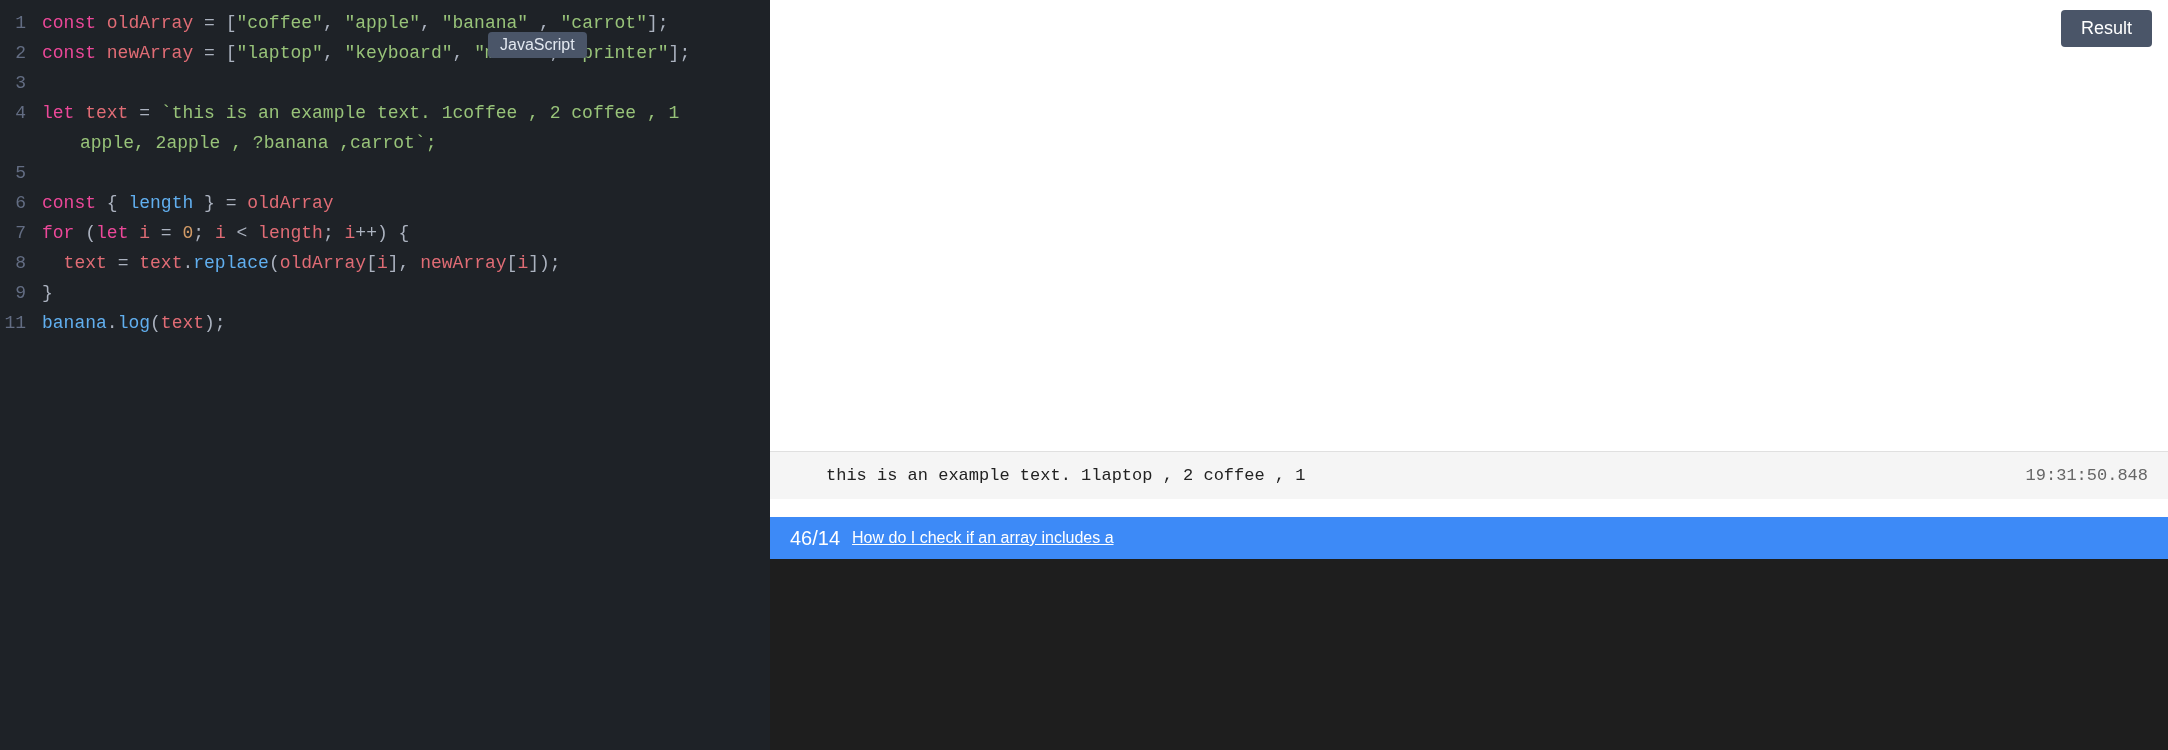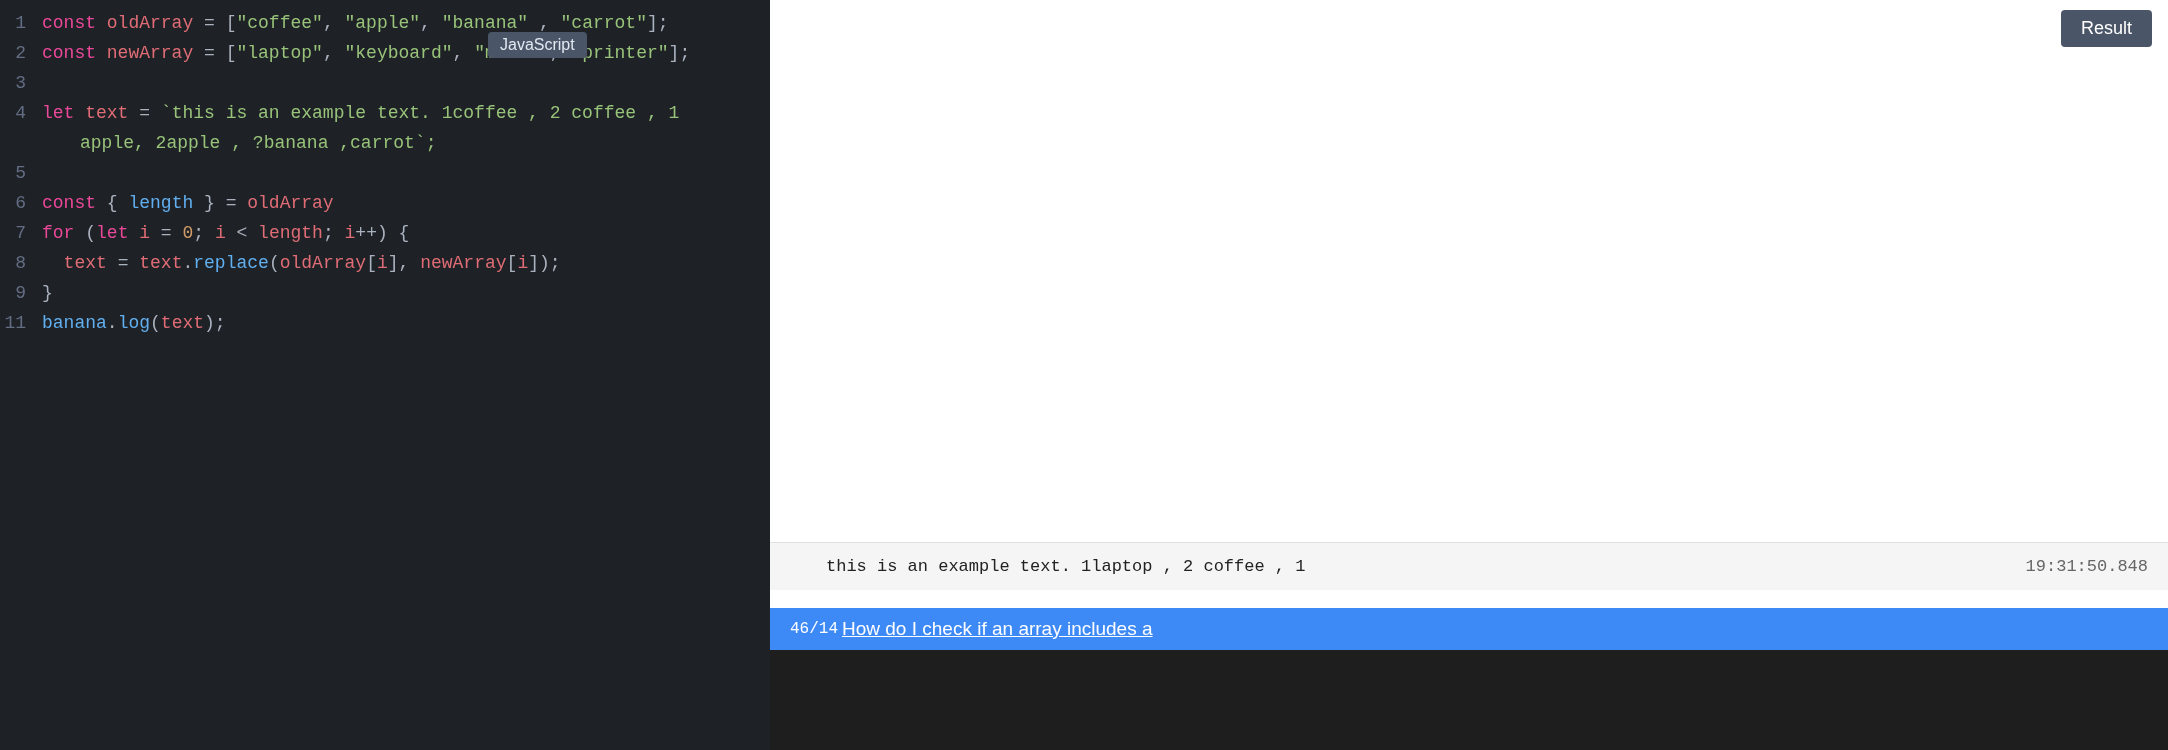--- a/index.html
+++ b/index.html
@@ -81,21 +81,21 @@
       font-size: 16px;
       padding: 4px 12px;
       border-radius: 4px;
       z-index: 10;
       font-family: Arial, sans-serif;
     }
 
     
     .result-panel {
       flex: 1;
-      height: 650px;
+      height: 559px;
       background: #ffffff;
       display: flex;
       flex-direction: column;
       position: relative;
     }
 
     .result-header {
       display: flex;
       justify-content: flex-end;
       padding: 10px 16px;
@@ -155,30 +155,30 @@
       right: 0;
       height: 42px;
       background: #3d8af7;
       display: flex;
       align-items: center;
       padding: 0 20px;
     }
 
     .bottom-bar-text {
       color: #ffffff;
-      font-size: 16px;
-      font-family: Liberation Mono, monospace;
+      font-size: 20px;
+      font-family: Liberation Sans, sans-serif;
     }
 
     .bottom-bar-link {
       color: #ffffff;
-      font-size: 19px;
+      font-size: 16px;
       font-family: Arial, sans-serif;
       text-decoration: underline;
-      margin-left: 4px;
+      margin-left: 12px;
     }
 
     .continuation-line {
       padding-left: 42px;
       font-size: 18px;
       color: #98c379;
       white-space: pre;
     }
   </style>
 </head>

